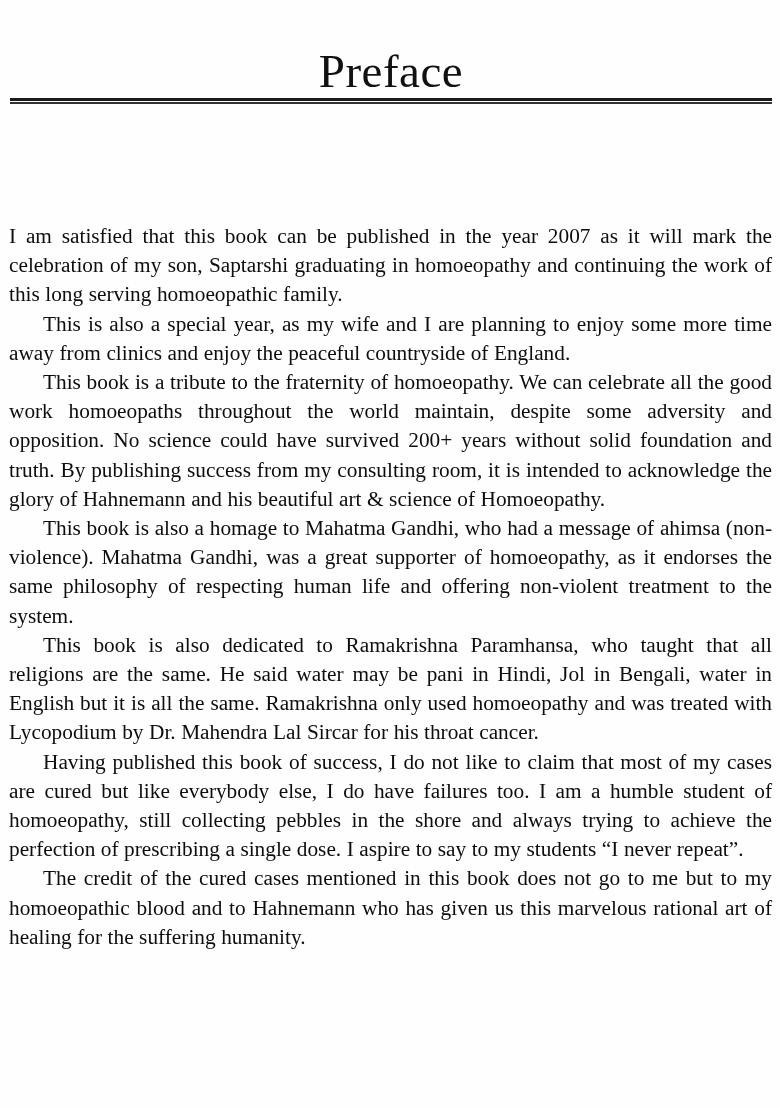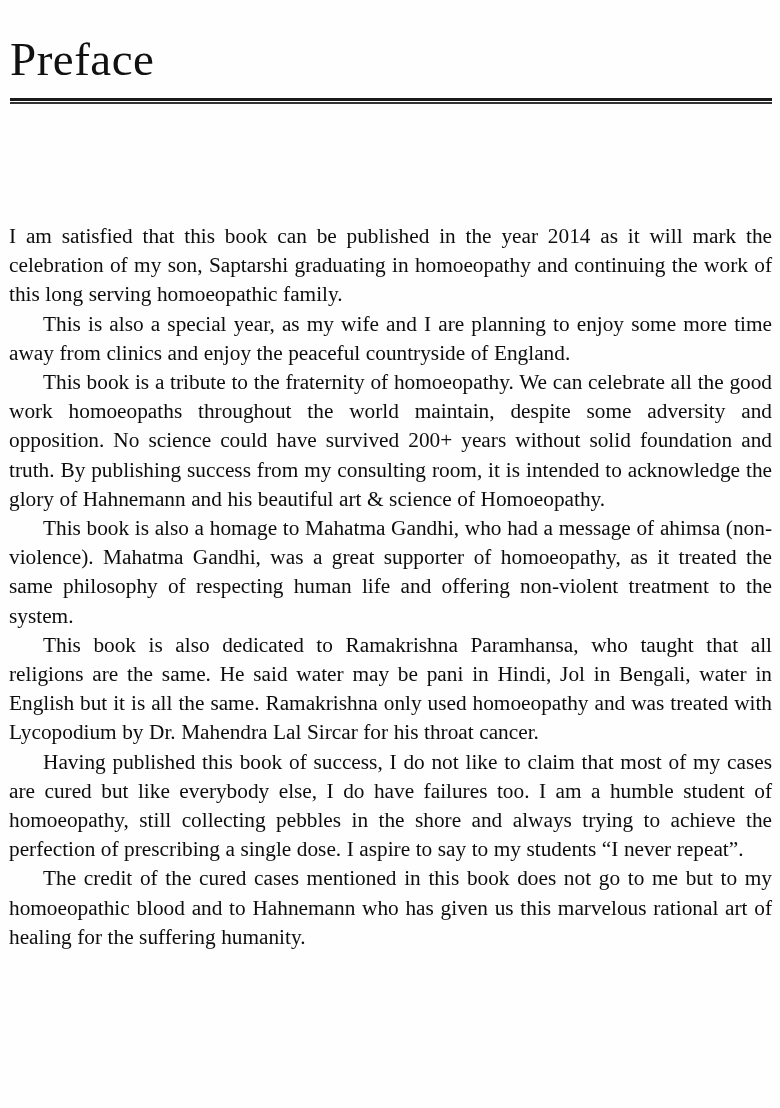--- a/index.html
+++ b/index.html
@@ -23,24 +23,24 @@
     position: absolute;
     top: 36px;
     left: 10px;
     width: 762px;
   }
   .page-title {
     font-family: "Liberation Serif", "DejaVu Serif", serif;
     font-size: 47px;
     line-height: 1.0;
     font-weight: 400;
-    text-align: left;
+    text-align: center;
     letter-spacing: 0.5px;
     color: #111111;
-    margin: 0;
+    margin: 12px;
     padding: 0 0 14px 0;
   }
 
   .rule-group {
     position: absolute;
     top: 98px;
     left: 10px;
     width: 762px;
     height: 8px;
   }
@@ -94,22 +94,22 @@
   <div class="header">
     <h1 class="page-title">Preface</h1>
   </div>
 
   <div class="rule-group">
     <div class="rule-thick"></div>
     <div class="rule-thin"></div>
   </div>
 
   <div class="body-text">
-    <p class="para first">I am satisfied that this book can be published in the year 2014 as it will mark the celebration of my son, Saptarshi graduating in homoeopathy and continuing the work of this long serving homoeopathic family.</p>
+    <p class="para first">I am satisfied that this book can be published in the year 2007 as it will mark the celebration of my son, Saptarshi graduating in homoeopathy and continuing the work of this long serving homoeopathic family.</p>
     <p class="para">This is also a special year, as my wife and I are planning to enjoy some more time away from clinics and enjoy the peaceful countryside of England.</p>
     <p class="para">This book is a tribute to the fraternity of homoeopathy. We can celebrate all the good work homoeopaths throughout the world maintain, despite some adversity and opposition. No science could have survived 200+ years without solid foundation and truth. By publishing success from my consulting room, it is intended to acknowledge the glory of Hahnemann and his beautiful art &amp; science of Homoeopathy.</p>
-    <p class="para">This book is also a homage to Mahatma Gandhi, who had a message of ahimsa (non-violence). Mahatma Gandhi, was a great supporter of homoeopathy, as it treated the same philosophy of respecting human life and offering non-violent treatment to the system.</p>
+    <p class="para">This book is also a homage to Mahatma Gandhi, who had a message of ahimsa (non-violence). Mahatma Gandhi, was a great supporter of homoeopathy, as it endorses the same philosophy of respecting human life and offering non-violent treatment to the system.</p>
     <p class="para">This book is also dedicated to Ramakrishna Paramhansa, who taught that all religions are the same. He said water may be pani in Hindi, Jol in Bengali, water in English but it is all the same. Ramakrishna only used homoeopathy and was treated with Lycopodium by Dr. Mahendra Lal Sircar for his throat cancer.</p>
     <p class="para">Having published this book of success, I do not like to claim that most of my cases are cured but like everybody else, I do have failures too. I am a humble student of homoeopathy, still collecting pebbles in the shore and always trying to achieve the perfection of prescribing a single dose. I aspire to say to my students “I never repeat”.</p>
     <p class="para">The credit of the cured cases mentioned in this book does not go to me but to my homoeopathic blood and to Hahnemann who has given us this marvelous rational art of healing for the suffering humanity.</p>
   </div>
 
 </div>
 
 </body></html>

